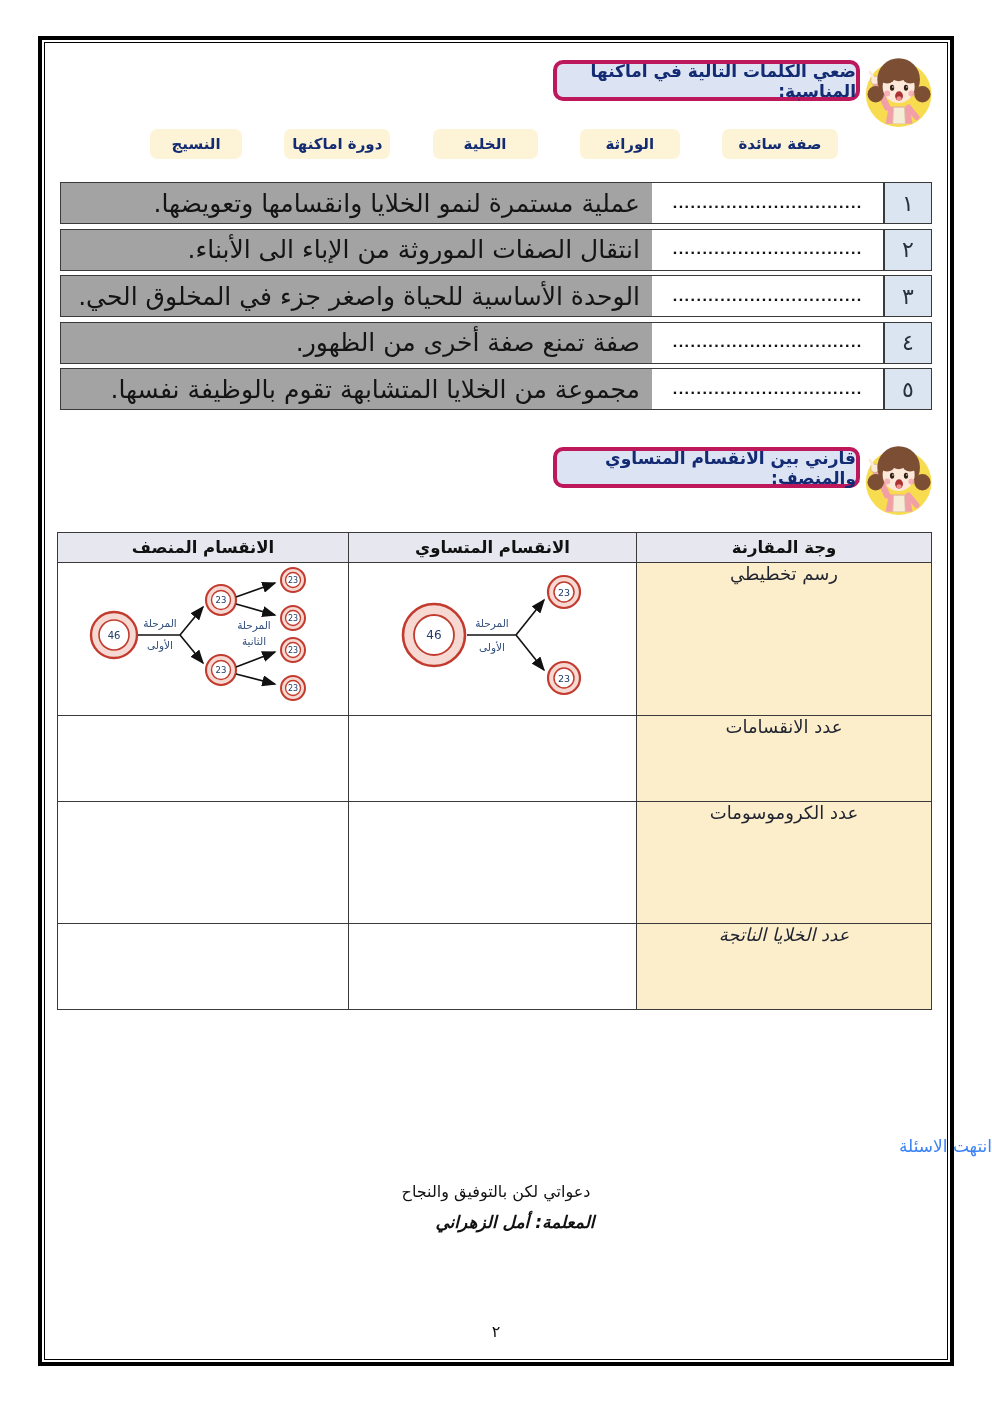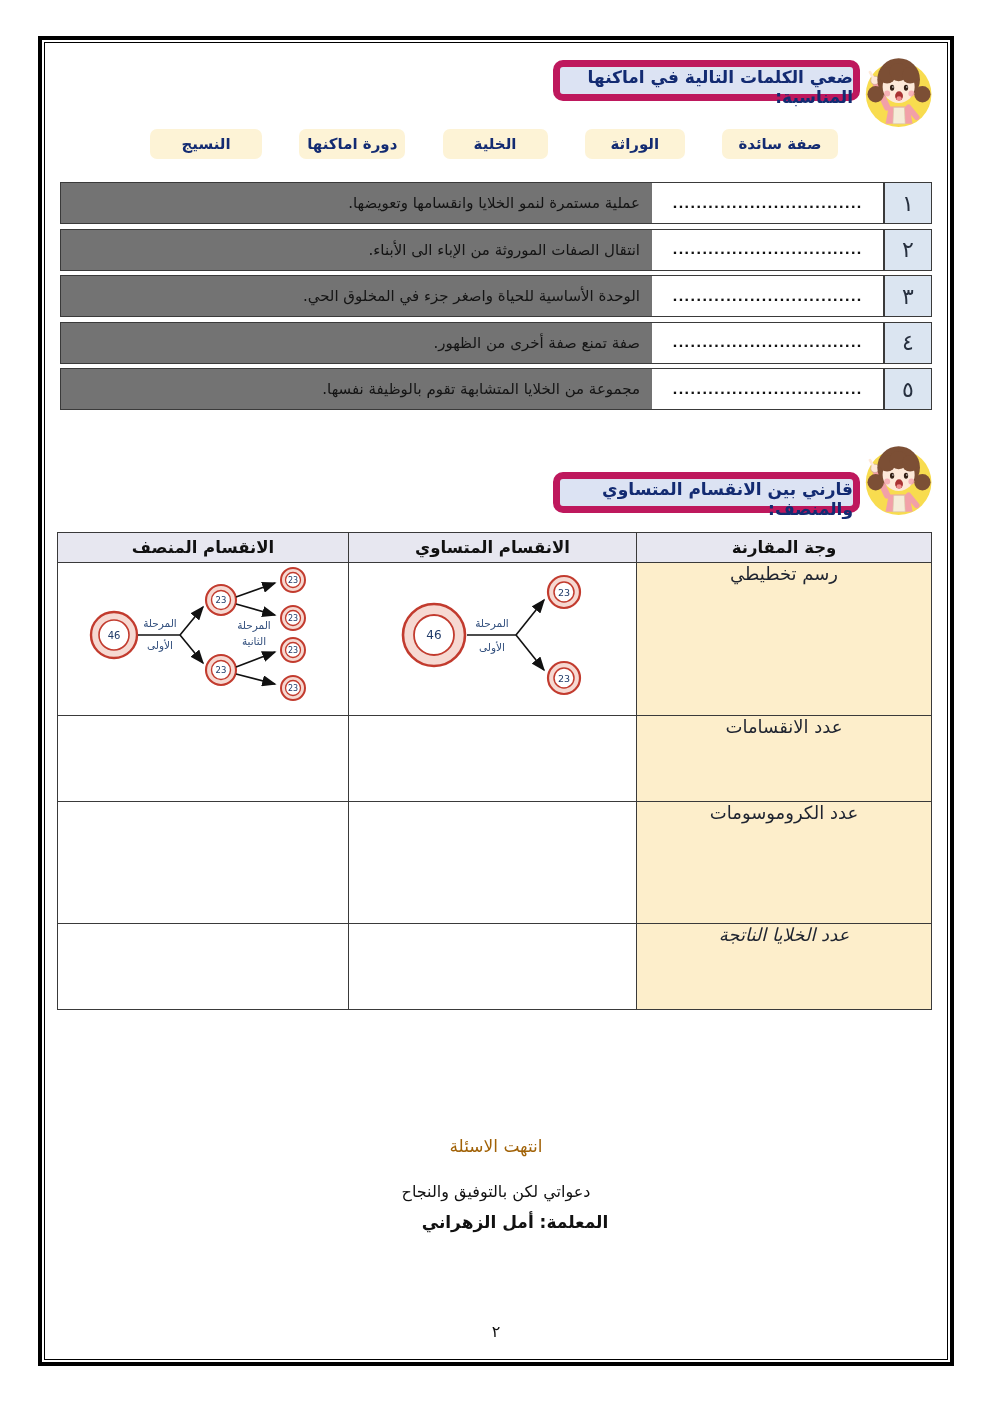--- a/index.html
+++ b/index.html
@@ -11,66 +11,66 @@
   *{margin:0;padding:0;box-sizing:border-box;}
   html,body{background:#fff;}
   body{font-family:"DejaVu Sans", sans-serif;}
   .page{position:relative;width:992px;height:1403px;background:#fff;overflow:hidden;margin:0 auto;direction:rtl;}
 
   
   .frame{position:absolute;left:38px;top:36px;width:916px;height:1330px;border:4.5px solid #000;padding:2px;}
   .frame>div{width:100%;height:100%;border:1.6px solid #000;}
 
   
-  .banner{position:absolute;width:307px;height:41px;background:var(--banner_bg);border:7px solid #be185d;
-          border-radius:10px;display:flex;align-items:flex-start;justify-content:center;
+  .banner{position:absolute;width:307px;height:41px;background:var(--banner_bg);border:4px solid #be185d;
+          border-radius:10px;display:flex;align-items:center;justify-content:center;
           color:var(--banner_text);font-weight:bold;font-size:17px;}
   .banner1{right:132px;top:60px;}
-  .banner2{right:132px;top:472px;}
+  .banner2{right:132px;top:447px;}
 
   .mascot{position:absolute;width:82px;height:86px;}
   .mascot1{right:54px;top:48px;}
   .mascot2{right:54px;top:436px;}
 
   
   .wordbank{position:absolute;left:150px;top:129px;width:688px;height:30px;display:flex;
             flex-direction:row;justify-content:space-between;direction:rtl;}
   .chip{height:30px;background:var(--chip_bg);border-radius:7px;color:var(--banner_text);
         font-weight:bold;font-size:15px;display:flex;align-items:center;justify-content:center;}
 
   
   .vtable{position:absolute;right:60px;top:182px;width:872px;}
   .vrow{display:flex;direction:rtl;height:42px;margin-bottom:4.5px;}
   .vnum{width:48px;background:var(--num_bg);border:1.6px solid #3a3a3a;display:flex;align-items:center;
         justify-content:center;font-size:22px;color:#27303f;}
   .vdots{width:232px;background:#fff;border:1.6px solid #3a3a3a;border-left:none;display:flex;align-items:center;
          justify-content:center;direction:ltr;font-size:13px;font-weight:bold;color:#111;letter-spacing:1px;overflow:hidden;white-space:nowrap;}
-  .vdesc{flex:1;background:#737373;border:1.6px solid #3a3a3a;border-right:none;display:flex;align-items:center;
-         padding-right:12px;font-size:15px;color:#141414;}
+  .vdesc{flex:1;background:#a3a3a3;border:1.6px solid #3a3a3a;border-right:none;display:flex;align-items:center;
+         padding-right:12px;font-size:25px;color:#141414;}
 
   
   .ctable{position:absolute;right:60px;top:532px;width:874px;border-collapse:collapse;table-layout:fixed;direction:rtl;}
   .ctable td,.ctable th{border:1.6px solid #3a3a3a;}
   .ctable th{height:30px;background:var(--thead_bg);font-size:16.5px;color:#111;font-weight:bold;text-align:center;}
   .ctable td{vertical-align:top;background:#fff;}
   .ctable td.lbl{background:var(--label_bg);text-align:center;font-size:18px;color:#1f2430;}
   .r1{height:152px;} .r2{height:86px;} .r3{height:122px;} .r4{height:86px;font-style:italic;}
 
   .dg{display:block;}
   .cell-outer{fill:var(--cell_ring);stroke:var(--cell_stroke);}
   .cell-inner{fill:#fff;stroke:var(--cell_stroke);}
   .dg-num{fill:var(--diagram_text);text-anchor:middle;font-family:"DejaVu Sans",sans-serif;}
   .dg-label{fill:var(--stage_text);text-anchor:middle;font-size:10.5px;font-family:"DejaVu Sans",sans-serif;}
   .dg-line{stroke:var(--line_color);stroke-width:1.6;fill:none;}
 
   
-  .end-text{position:absolute;top:1136px;left:0;width:100%;text-align:center;font-size:17px;color:#a16207;}
+  .end-text{position:absolute;top:1136px;left:0;width:100%;text-align:right;font-size:17px;color:#3b82f6;}
   .wishes{position:absolute;top:1182px;left:0;width:100%;text-align:center;font-size:16px;color:#111;}
   .teacher{position:absolute;top:1212px;left:0;width:100%;text-align:center;font-size:17px;color:#111;
-           font-weight:bold;padding-left:38px;}
+           font-style:italic;font-weight:bold;padding-left:38px;}
   .pagenum{position:absolute;top:1322px;left:0;width:100%;text-align:center;font-size:16px;color:#111;}
 </style>
 </head>
 <body>
 
 <div class="page">
   <div class="frame">
       <div></div>
     </div>
 
@@ -109,21 +109,21 @@
       </div>
     <div class="chip" style="width:100px">
         <span>الوراثة</span>
       </div>
     <div class="chip" style="width:105px">
         <span>الخلية</span>
       </div>
     <div class="chip" style="width:106px">
         <span>دورة اماكنها</span>
       </div>
-    <div class="chip" style="width:112px">
+    <div class="chip" style="width:92px">
         <span>النسيج</span>
       </div>
   </div>
 
   <div class="vtable">
     <div class="vrow">
       <div class="vnum">١</div>
       <div class="vdots">................................</div>
       <div class="vdesc">عملية مستمرة لنمو الخلايا وانقسامها وتعويضها.</div>
     </div>

